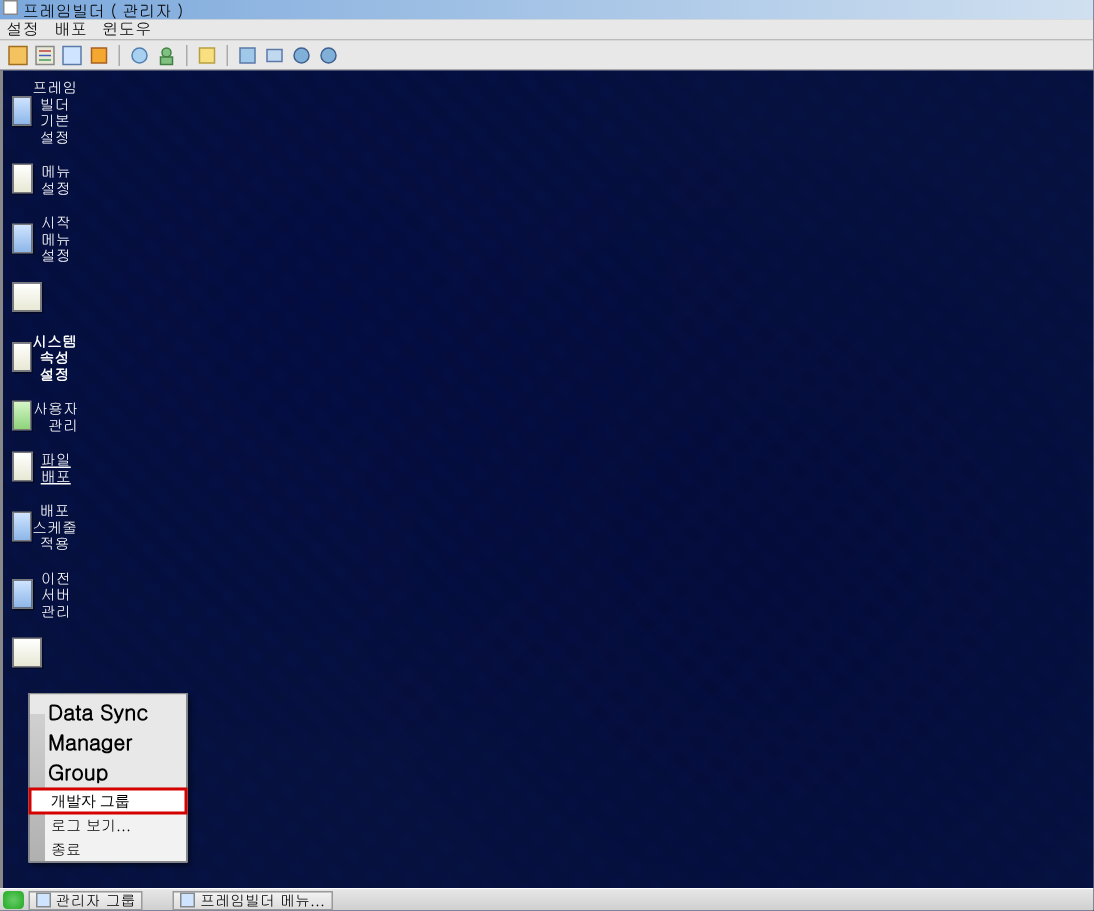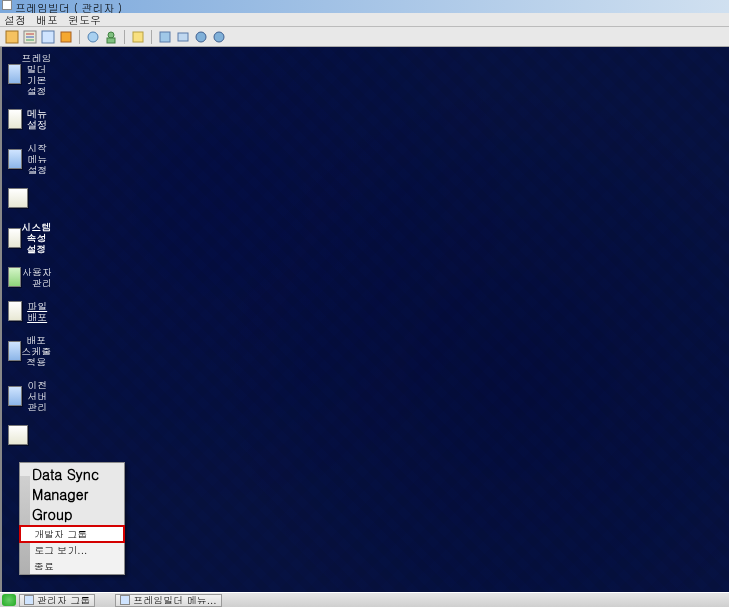--- a/index.html
+++ b/index.html
@@ -128,20 +128,21 @@
   }
   .cm-item {
     padding: 1px 4px 1px 14px;
     position: relative;
     cursor: default;
   }
   .cm-item.highlight {
     outline: 2px solid #d40000;
     outline-offset: -1px;
     background: #fff;
+    font-family: Liberation Serif, serif;
   }
   .taskbar {
     position: absolute;
     left: 0; right: 0; bottom: 0;
     height: 15px;
     background: linear-gradient(#e6e6e6,#cfcfcf);
     border-top: 1px solid #fff;
     display: flex;
     align-items: center;
     padding: 0 2px;
@@ -250,21 +251,21 @@
 
 <div class="desktop">
   <div class="desktop-icons" id="dicons">
       <div class="dicon">
         <div class="glyph blue"></div>
         <div style="white-space: pre-line;">프레임빌더
 기본 설정</div>
       </div>
       <div class="dicon">
         <div class="glyph pale"></div>
-        <div style="white-space: pre-line; font-family: Liberation Mono, monospace;">메뉴 설정</div>
+        <div style="white-space: pre-line;">메뉴 설정</div>
       </div>
       <div class="dicon">
         <div class="glyph blue"></div>
         <div style="white-space: pre-line;">시작 메뉴
 설정</div>
       </div>
       <div class="dicon">
         <div class="glyph pale"></div>
       </div>
       <div class="dicon">

